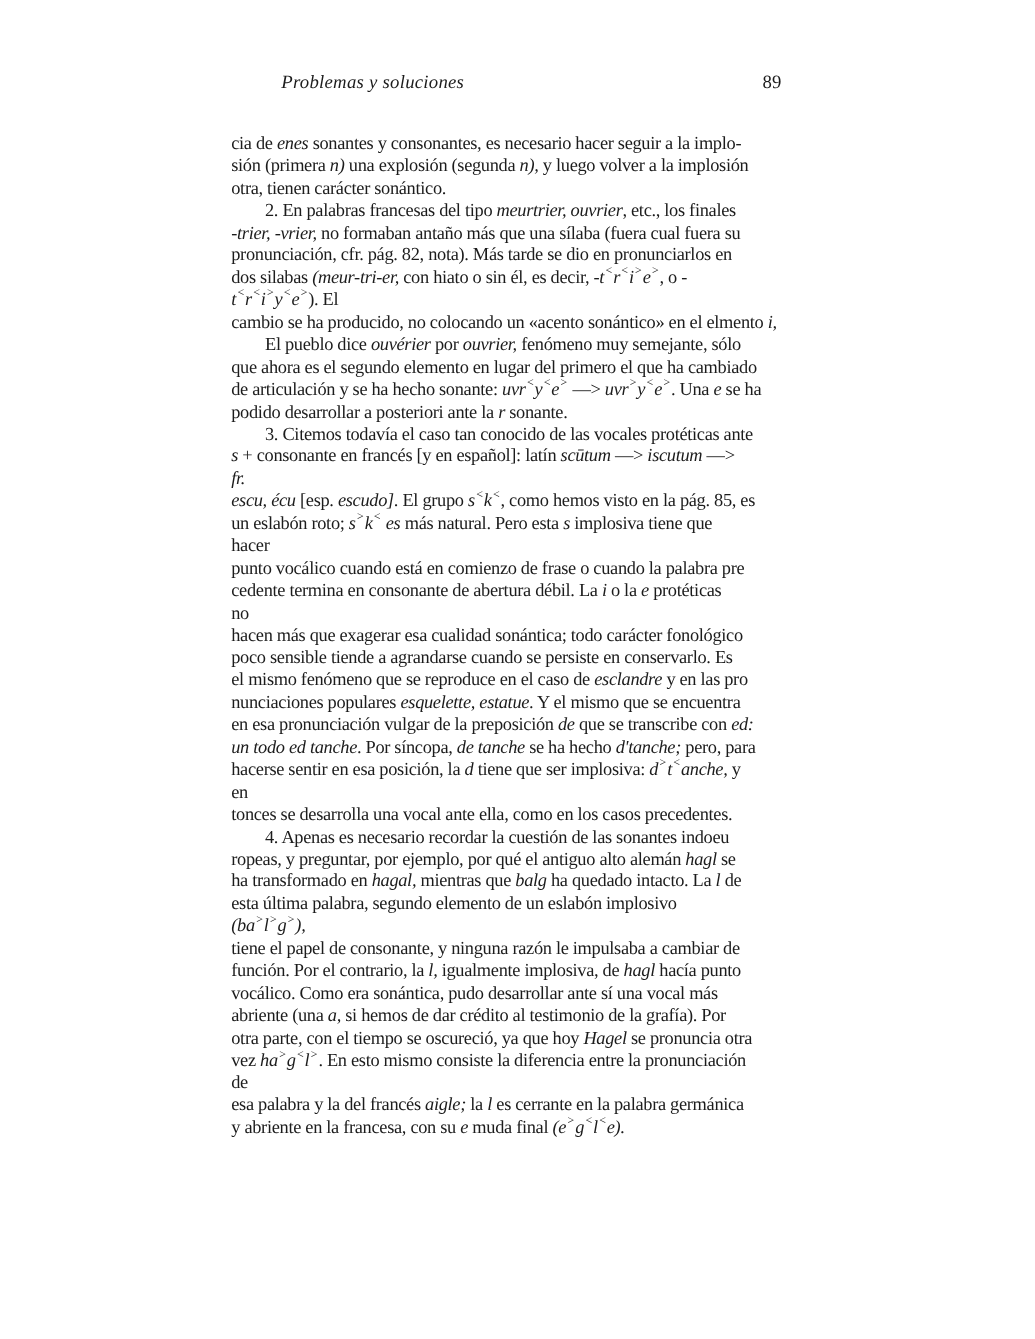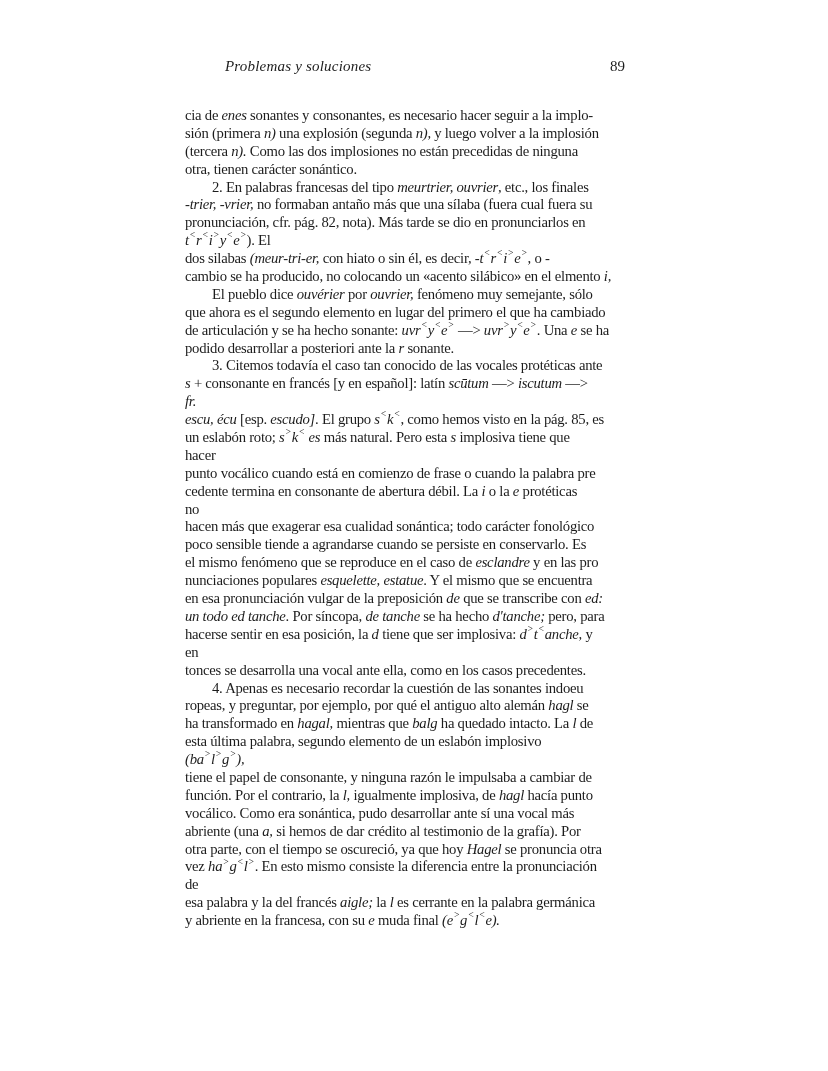--- a/index.html
+++ b/index.html
@@ -66,28 +66,27 @@
 <body style="background: rgb(255, 255, 255); color: rgb(28, 28, 28);">
 
 <div class="page">
   <div class="header">
     <span class="title">Problemas y soluciones</span>
     <span class="pageno">89</span>
   </div>
   <div class="text-block">
       <div class="line"><span>cia de </span><span class="it">enes</span><span> sonantes y consonantes, es necesario hacer seguir a la implo-</span></div>
       <div class="line"><span>sión (primera </span><span class="it">n)</span><span> una explosión (segunda </span><span class="it">n),</span><span> y luego volver a la implosión</span></div>
-      <div class="line"><span>(tercera </span><span class="it">n).</span><span> Como las dos implosiones no están precedidas de ninguna</span></div>
       <div class="line"><span>otra, tienen carácter sonántico.</span></div>
       <div class="line ind"><span>2. En palabras francesas del tipo </span><span class="it">meurtrier, ouvrier</span><span>, etc., los finales</span></div>
       <div class="line"><span class="it">-trier, -vrier,</span><span> no formaban antaño más que una sílaba (fuera cual fuera su</span></div>
       <div class="line"><span>pronunciación, cfr. pág. 82, nota). Más tarde se dio en pronunciarlos en</span></div>
+      <div class="line"><span>dos silabas </span><span class="it">(meur-tri-er,</span><span> con hiato o sin él, es decir, -</span><span class="it">t</span><sup>&lt;</sup><span class="it">r</span><sup>&lt;</sup><span class="it">i</span><sup>&gt;</sup><span class="it">e</span><sup>&gt;</sup><span>, o -</span></div>
       <div class="line"><span class="it">t</span><sup>&lt;</sup><span class="it">r</span><sup>&lt;</sup><span class="it">i</span><sup>&gt;</sup><span class="it">y</span><sup>&lt;</sup><span class="it">e</span><sup>&gt;</sup><span>). El</span></div>
-      <div class="line"><span>dos silabas </span><span class="it">(meur-tri-er,</span><span> con hiato o sin él, es decir, -</span><span class="it">t</span><sup>&lt;</sup><span class="it">r</span><sup>&lt;</sup><span class="it">i</span><sup>&gt;</sup><span class="it">e</span><sup>&gt;</sup><span>, o -</span></div>
-      <div class="line"><span>cambio se ha producido, no colocando un «acento silábico» en el elmento </span><span class="it">i,</span></div>
+      <div class="line"><span>cambio se ha producido, no colocando un «acento sonántico» en el elmento </span><span class="it">i,</span></div>
       <div class="line ind"><span>El pueblo dice </span><span class="it">ouvérier</span><span> por </span><span class="it">ouvrier,</span><span> fenómeno muy semejante, sólo</span></div>
       <div class="line"><span>que ahora es el segundo elemento en lugar del primero el que ha cambiado</span></div>
       <div class="line"><span>de articulación y se ha hecho sonante: </span><span class="it">uvr</span><sup>&lt;</sup><span class="it">y</span><sup>&lt;</sup><span class="it">e</span><sup>&gt;</sup><span> —&gt; </span><span class="it">uvr</span><sup>&gt;</sup><span class="it">y</span><sup>&lt;</sup><span class="it">e</span><sup>&gt;</sup><span>. Una </span><span class="it">e</span><span> se ha</span></div>
       <div class="line"><span>podido desarrollar a posteriori ante la </span><span class="it">r</span><span> sonante.</span></div>
       <div class="line ind"><span>3. Citemos todavía el caso tan conocido de las vocales protéticas ante</span></div>
       <div class="line"><span class="it">s</span><span> + consonante en francés [y en español]: latín </span><span class="it">scūtum</span><span> —&gt; </span><span class="it">iscutum</span><span> —&gt;</span></div>
       <div class="line"><span class="it">fr.</span></div>
       <div class="line"><span class="it">escu, écu</span><span> [esp. </span><span class="it">escudo]</span><span>. El grupo </span><span class="it">s</span><sup>&lt;</sup><span class="it">k</span><sup>&lt;</sup><span>, como hemos visto en la pág. 85, es</span></div>
       <div class="line"><span>un eslabón roto; </span><span class="it">s</span><sup>&gt;</sup><span class="it">k</span><sup>&lt;</sup><span class="it"> es</span><span> más natural. Pero esta </span><span class="it">s</span><span> implosiva tiene que</span></div>
       <div class="line"><span>hacer</span></div>

